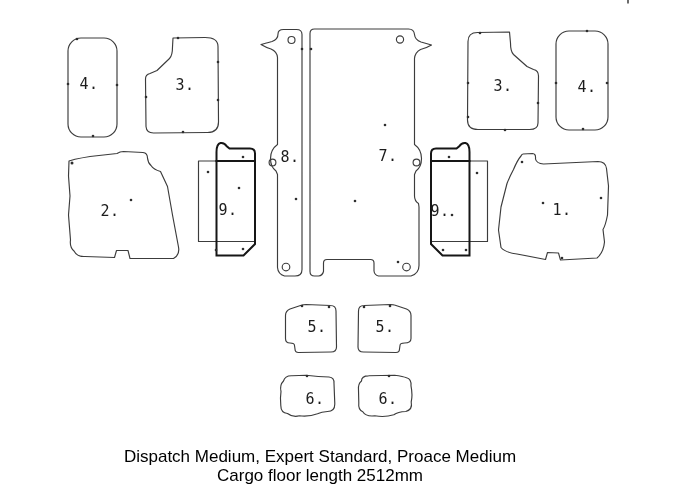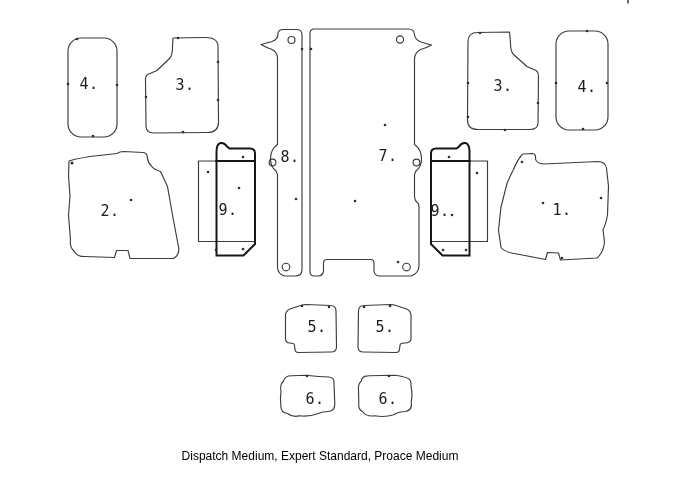--- a/index.html
+++ b/index.html
@@ -26,21 +26,21 @@
     letter-spacing:0.5px;
     white-space:nowrap;
     line-height:1;
   }
   .caption{
     position:absolute;
     top:447px;left:0;
     width:640px;
     text-align:center;
     color:#000000;
-    font-size:12px;
+    font-size:17px;
     line-height:19px;
   }
 </style>
 </head>
 <body>
 
 <div class="stage">
 
   <svg width="694" height="497" viewBox="0 0 694 497">
 
@@ -176,15 +176,16 @@
   <div class="piece-label" style="left:562px;top:210px;">1.</div>
   <div class="piece-label" style="left:503px;top:86px;">3.</div>
   <div class="piece-label" style="left:587px;top:87px;">4.</div>
   <div class="piece-label" style="left:317px;top:327px;">5.</div>
   <div class="piece-label" style="left:385px;top:327px;">5.</div>
   <div class="piece-label" style="left:315px;top:399px;">6.</div>
   <div class="piece-label" style="left:388px;top:399px;">6.</div>
 
   <div class="caption">
     <div>Dispatch Medium, Expert Standard, Proace Medium</div>
+    <div>Cargo floor length 2512mm</div>
   </div>
 
 </div>
 
 </body></html>

